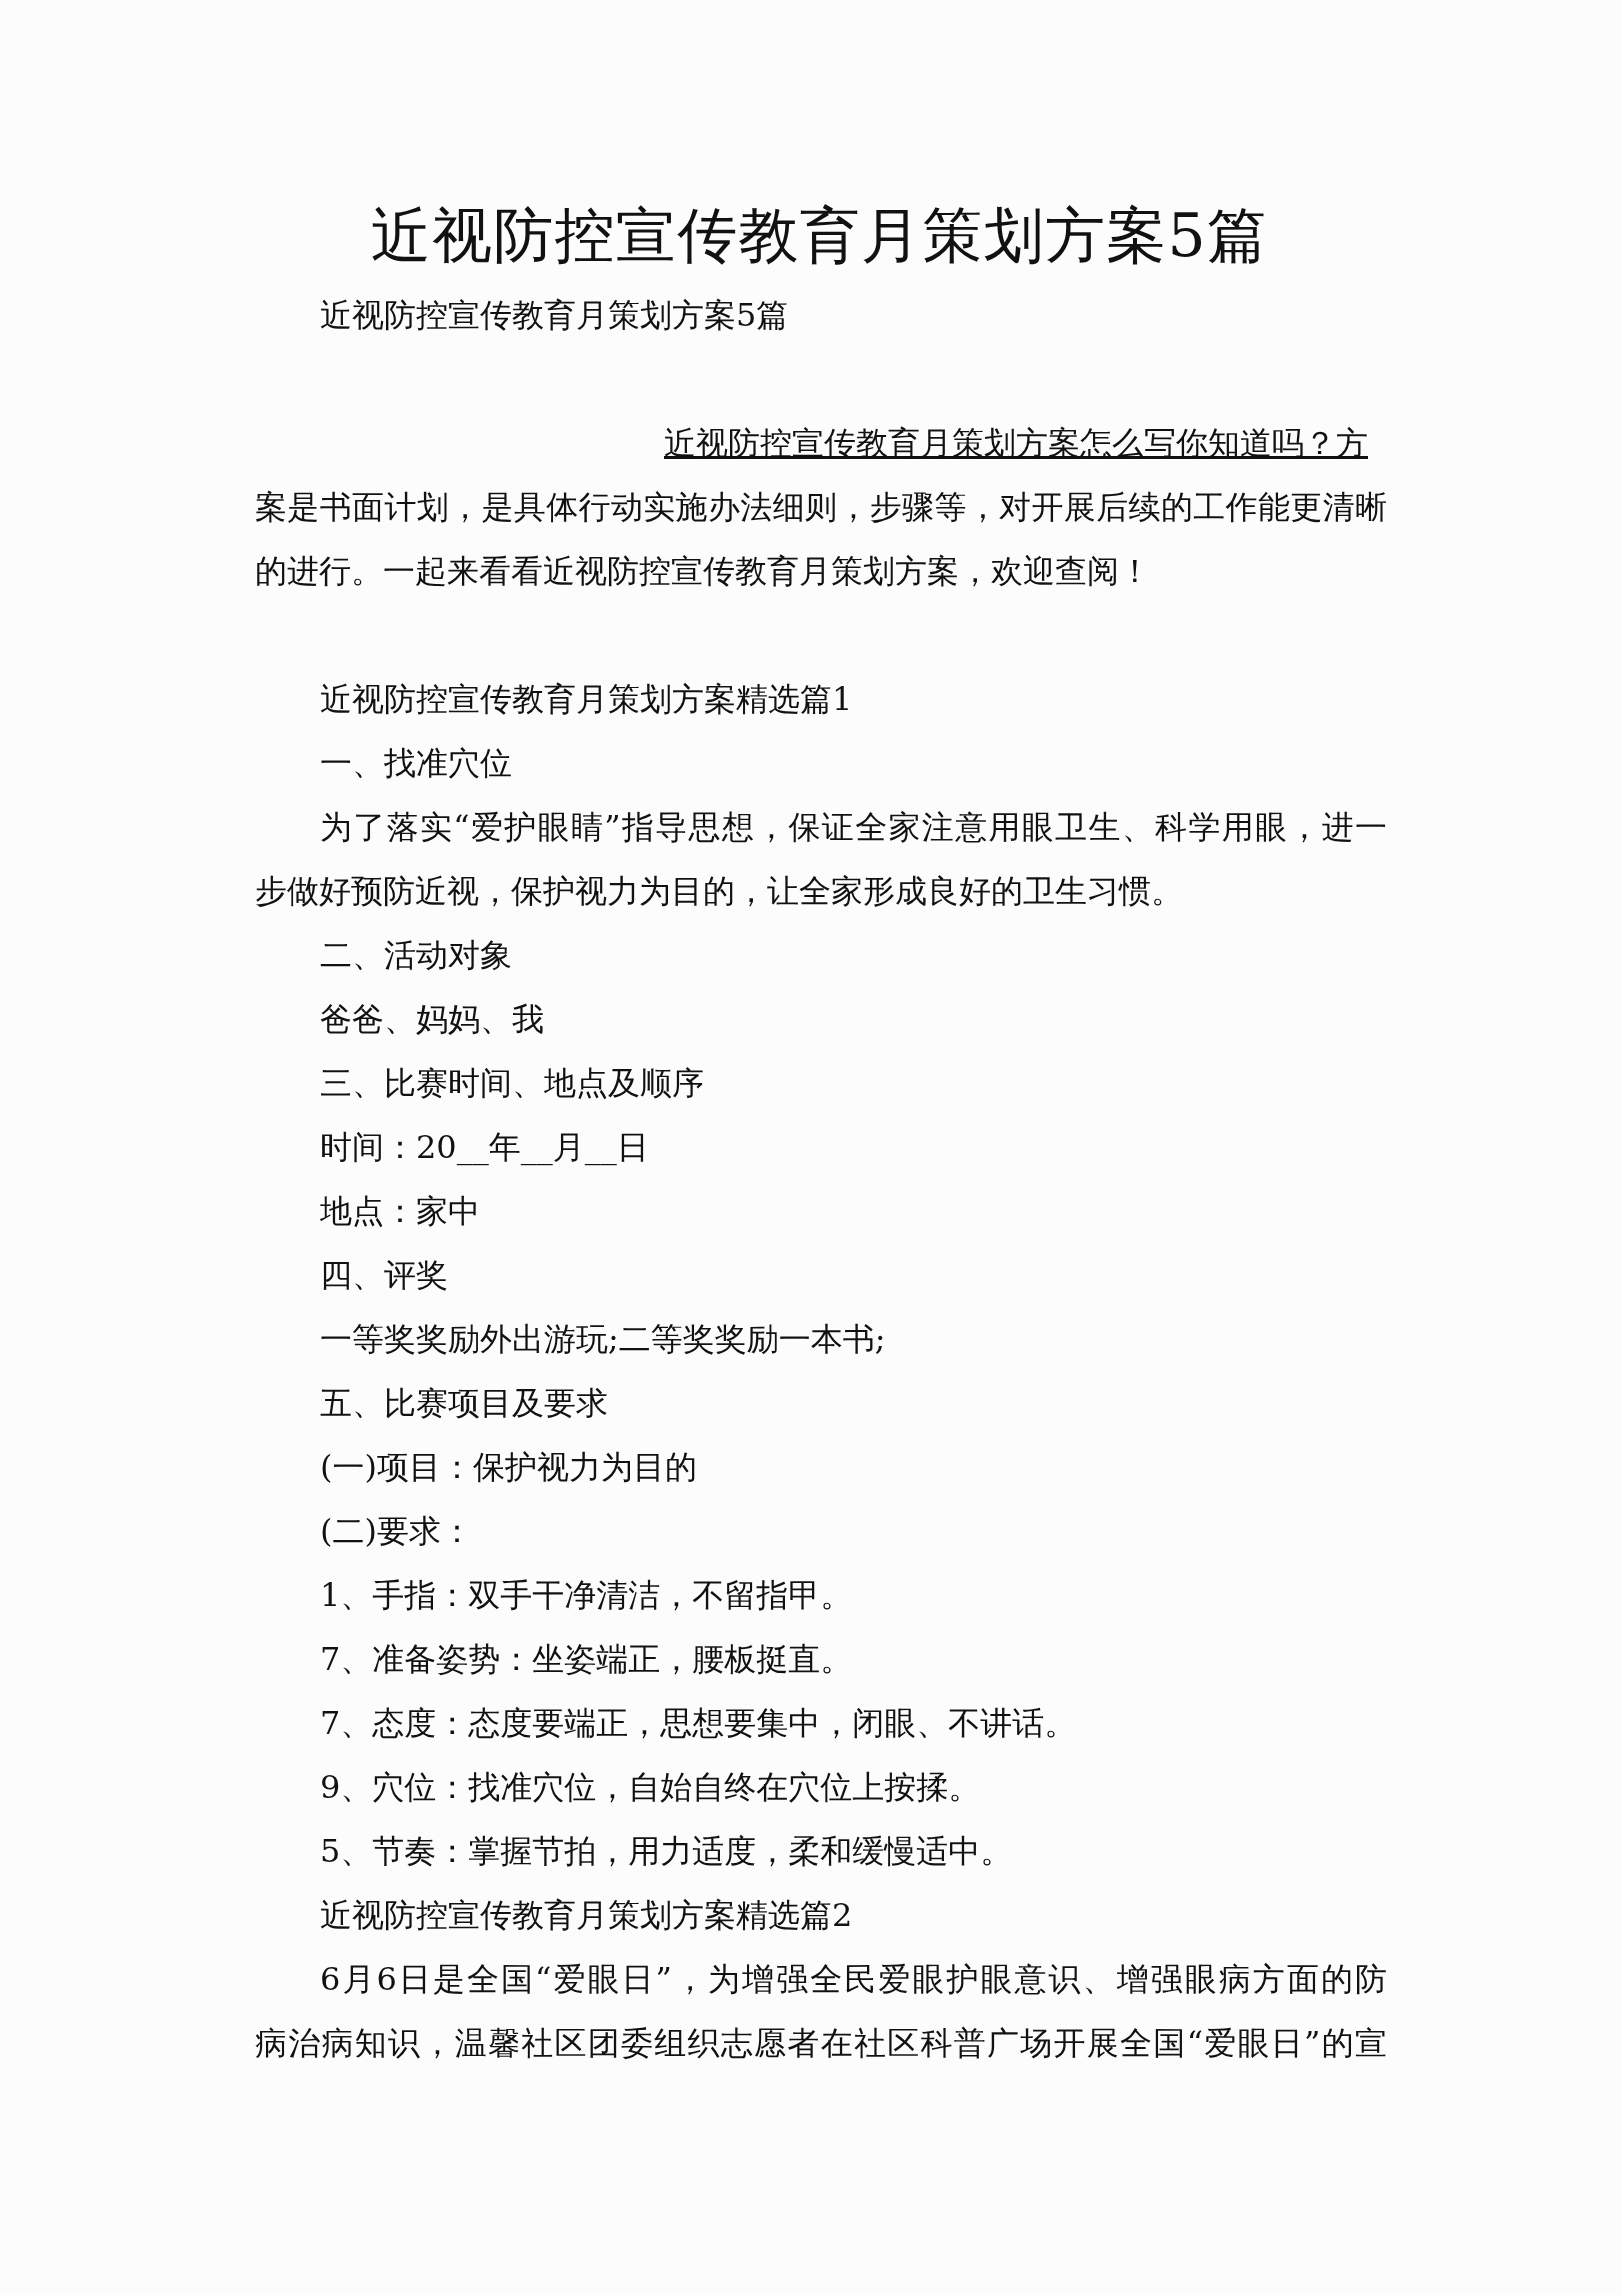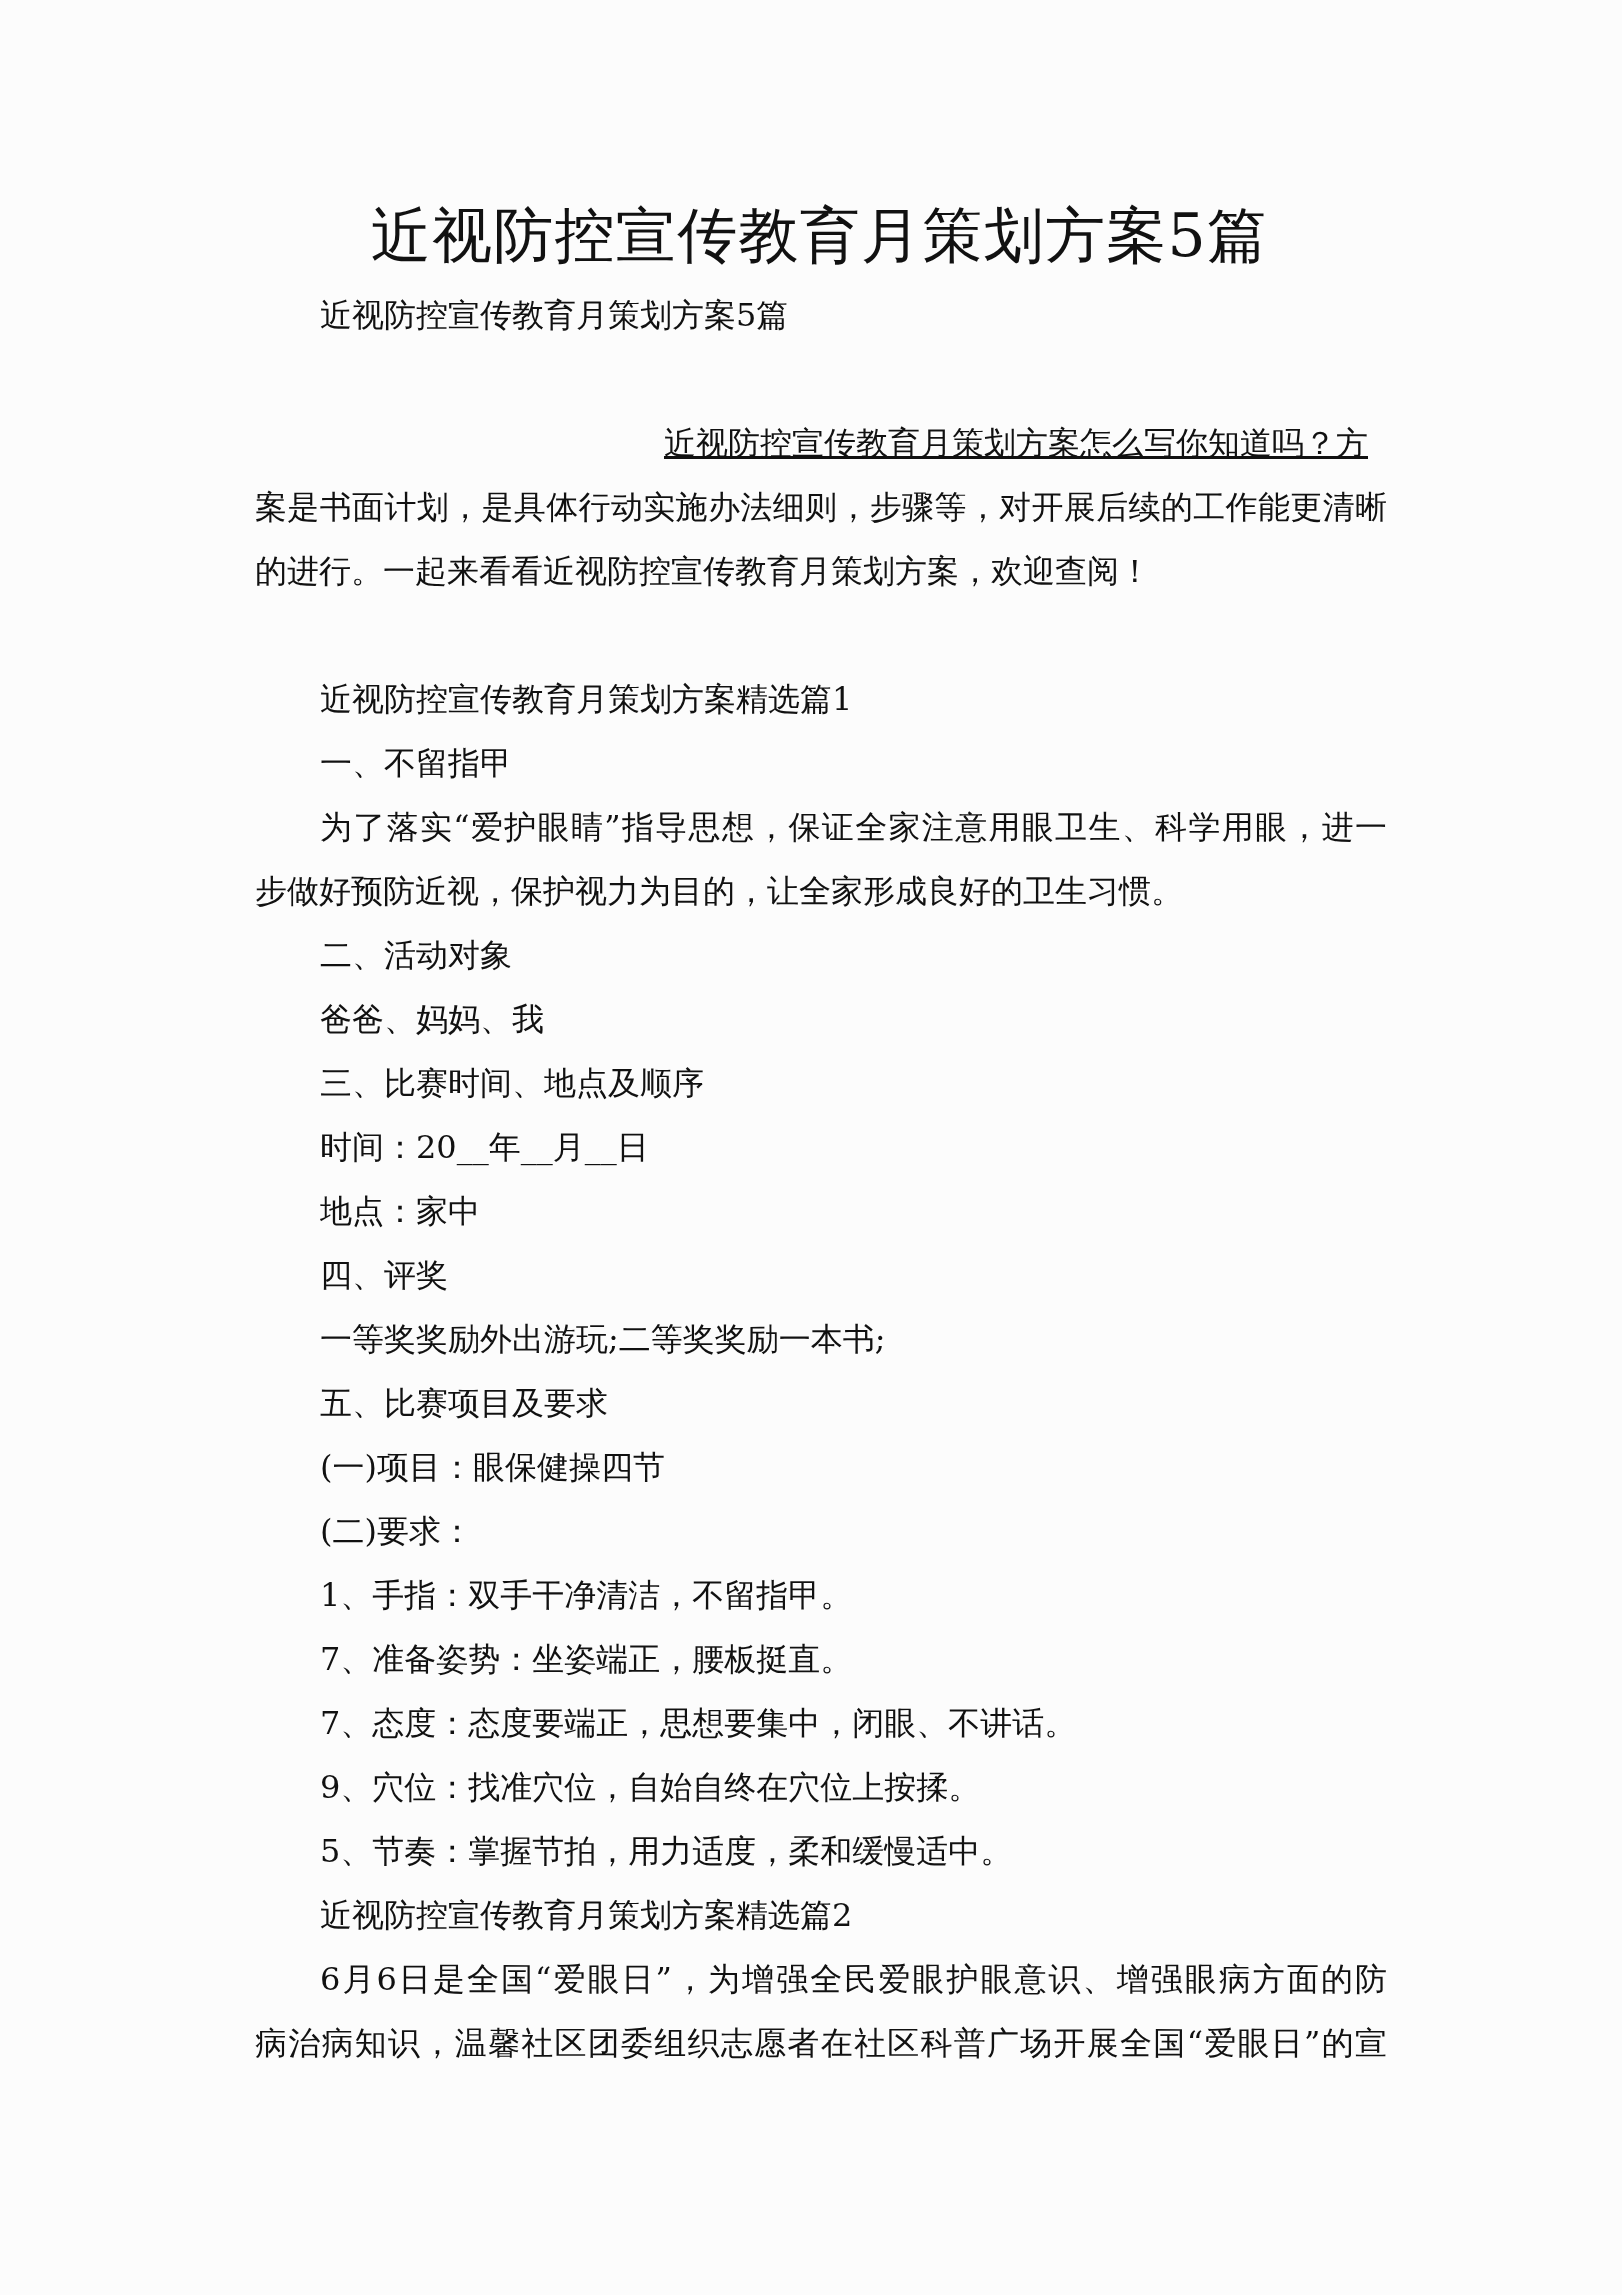--- a/index.html
+++ b/index.html
@@ -67,32 +67,32 @@
 
     <p class="line indent">近视防控宣传教育月策划方案5篇</p>
     <div class="blank"></div>
 
     <p class="line indent-big">近视防控宣传教育月策划方案怎么写你知道吗？方</p>
     <p class="line justify">案是书面计划，是具体行动实施办法细则，步骤等，对开展后续的工作能更清晰</p>
     <p class="line">的进行。一起来看看近视防控宣传教育月策划方案，欢迎查阅！</p>
     <div class="blank"></div>
 
     <p class="line indent">近视防控宣传教育月策划方案精选篇1</p>
-    <p class="line indent">一、不留指甲</p>
+    <p class="line indent">一、找准穴位</p>
     <p class="line indent justify">为了落实“爱护眼睛”指导思想，保证全家注意用眼卫生、科学用眼，进一</p>
     <p class="line">步做好预防近视，保护视力为目的，让全家形成良好的卫生习惯。</p>
     <p class="line indent">二、活动对象</p>
     <p class="line indent">爸爸、妈妈、我</p>
     <p class="line indent">三、比赛时间、地点及顺序</p>
     <p class="line indent">时间：20__年__月__日</p>
     <p class="line indent">地点：家中</p>
     <p class="line indent">四、评奖</p>
     <p class="line indent">一等奖奖励外出游玩;二等奖奖励一本书;</p>
     <p class="line indent">五、比赛项目及要求</p>
-    <p class="line indent">(一)项目：眼保健操四节</p>
+    <p class="line indent">(一)项目：保护视力为目的</p>
     <p class="line indent">(二)要求：</p>
     <p class="line indent">1、手指：双手干净清洁，不留指甲。</p>
     <p class="line indent">7、准备姿势：坐姿端正，腰板挺直。</p>
     <p class="line indent">7、态度：态度要端正，思想要集中，闭眼、不讲话。</p>
     <p class="line indent">9、穴位：找准穴位，自始自终在穴位上按揉。</p>
     <p class="line indent">5、节奏：掌握节拍，用力适度，柔和缓慢适中。</p>
 
     <p class="line indent">近视防控宣传教育月策划方案精选篇2</p>
     <p class="line indent justify">6月6日是全国“爱眼日”，为增强全民爱眼护眼意识、增强眼病方面的防</p>
     <p class="line justify">病治病知识，温馨社区团委组织志愿者在社区科普广场开展全国“爱眼日”的宣</p>

